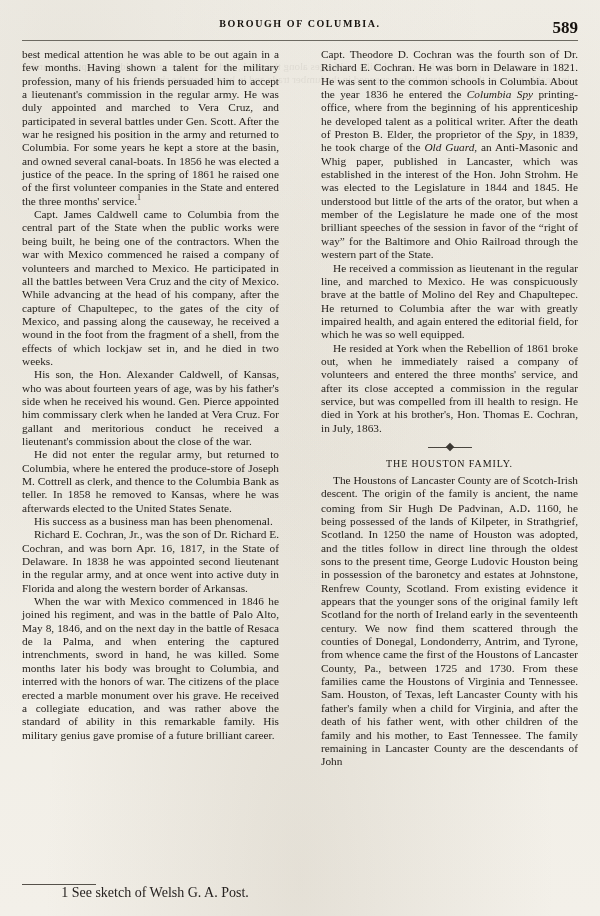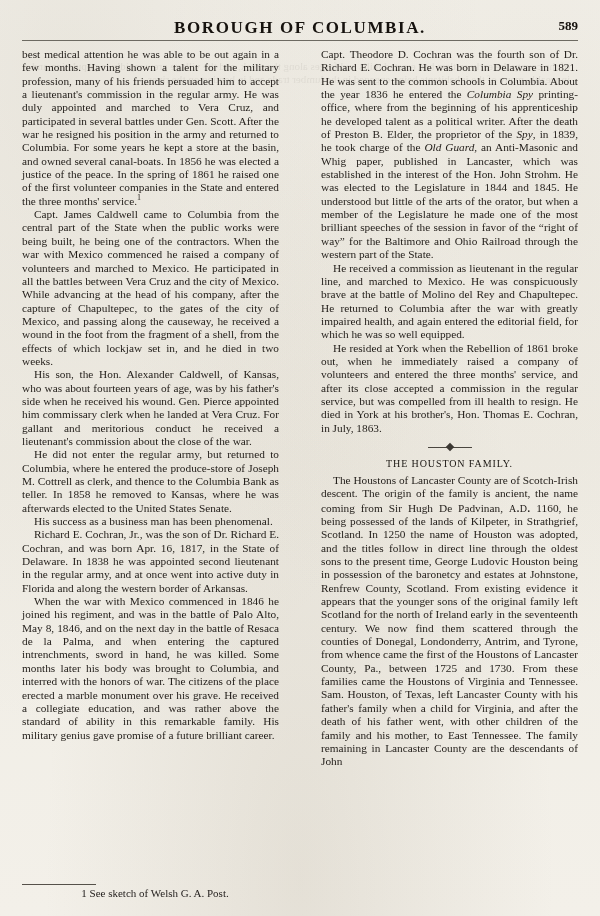--- a/index.html
+++ b/index.html
@@ -40,30 +40,30 @@
     top: 18px;
     left: 0;
     width: 556px;
     height: 18px;
   }
   .runhead .title {
     position: absolute;
     left: 0;
     right: 0;
     text-align: center;
-    font-size: 17px;
+    font-size: 10px;
     letter-spacing: 1.6px;
     font-weight: 700;
     color: #16120e;
   }
   .runhead .folio {
     position: absolute;
     right: 0;
     top: 0;
-    font-size: 13px;
+    font-size: 17px;
     font-weight: 700;
     color: #16120e;
   }
   .rule {
     position: absolute;
     top: 40px;
     left: 0;
     width: 556px;
     border-top: 1px solid #6d6a62;
   }
@@ -147,21 +147,21 @@
     left: 0;
     top: 884px;
     width: 266px;
   }
   .footnote-rule {
     width: 74px;
     border-top: 1px solid #55514a;
     margin-bottom: 3px;
   }
   .footnote {
-    font-size: 11px;
+    font-size: 14px;
     line-height: 10px;
     text-align: center;
     color: #262220;
     width: 266px;
     margin-left: 0;
   }
   
   .bleed {
     position: absolute;
     inset: 0;

